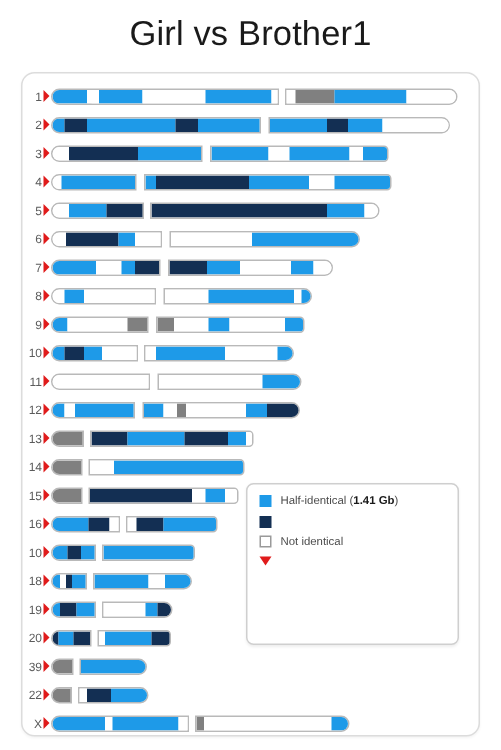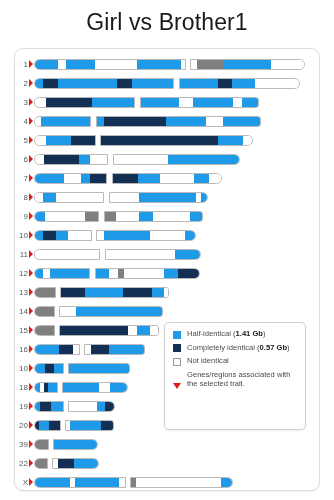--- a/index.html
+++ b/index.html
@@ -102,21 +102,21 @@
     box-shadow: 0 1px 2px rgba(0,0,0,0.07);
   }
   .legend-title {
     font-size: 9.5px;
     font-weight: bold;
     color: #1a1a1a;
     margin-bottom: 5px;
   }
   .legend-item {
     display: flex;
-    align-items: flex-end;
+    align-items: center;
     margin-bottom: 4px;
   }
   .legend-swatch {
     width: 8px;
     height: 8px;
     margin-right: 6px;
     margin-top: 1px;
     flex: 0 0 auto;
     box-sizing: border-box;
   }
@@ -527,25 +527,23 @@
     </div>
 
   <div class="legend-box">
     <div id="legend-items">
         <div class="legend-item">
           <div class="legend-swatch" style="background: rgb(30, 154, 232);"></div>
           <div class="legend-text">Half-identical (<b>1.41 Gb</b>)</div>
         </div>
         <div class="legend-item">
           <div class="legend-swatch" style="background: rgb(19, 47, 83);"></div>
-          <div class="legend-text">Completely identical (<b>0.57 Gb</b>)</div>
         </div>
         <div class="legend-item">
           <div class="legend-swatch outline"></div>
           <div class="legend-text">Not identical</div>
         </div>
         <div class="legend-item">
           <div class="legend-tri"></div>
-          <div class="legend-text">Genes/regions associated with the selected trait.</div>
         </div>
       </div>
   </div>
 </div>
 
 </body></html>

